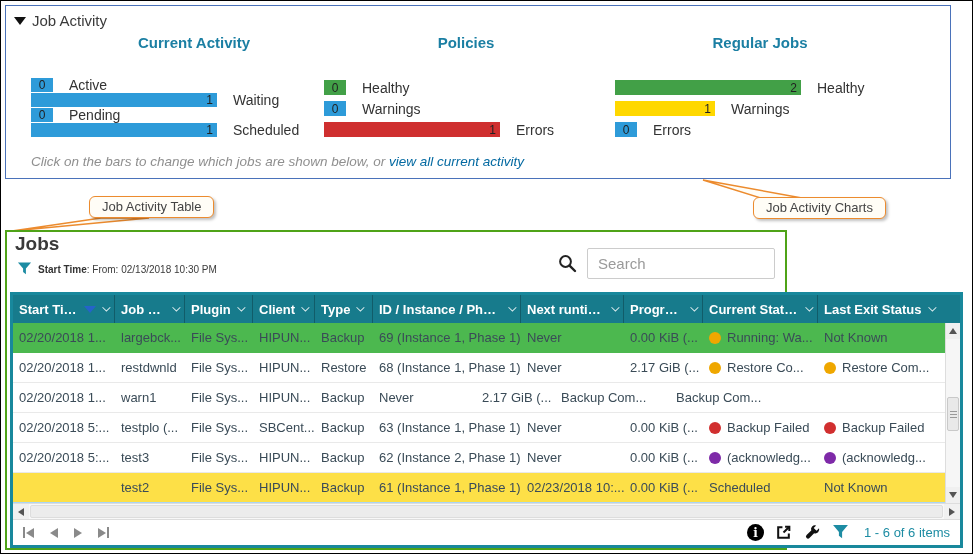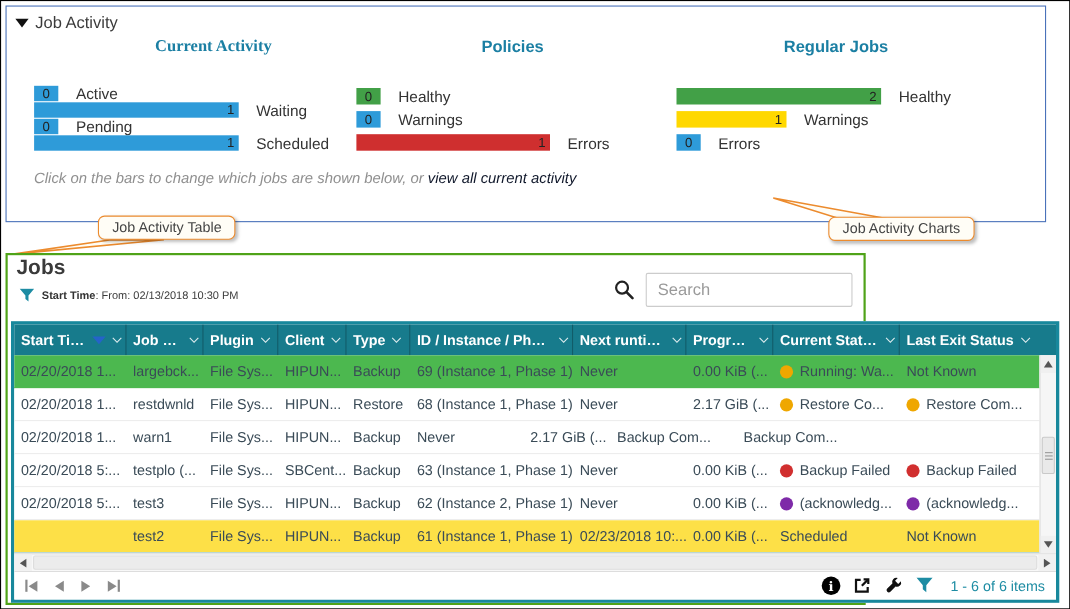--- a/index.html
+++ b/index.html
@@ -1,36 +1,36 @@
 <!DOCTYPE html>
 <html><head>
 <meta charset="utf-8">
 <style>
   * { margin:0; padding:0; box-sizing:border-box; }
   body { font-family:"Liberation Sans","DejaVu Sans",sans-serif; background:#fff; }
   #stage { position:relative; width:973px; height:554px; background:#fff; border:1px solid #000; overflow:hidden; }
 
   
-  #activity-panel { position:absolute; left:4px; top:4px; width:946px; height:197px; background:#fff; border:1px solid #4a72ba; }
+  #activity-panel { position:absolute; left:4px; top:4px; width:946px; height:174px; background:#fff; border:1px solid #4a72ba; }
   #activity-header { position:absolute; left:8px; top:6px; font-size:15px; color:#3b3b3b; display:flex; align-items:center; gap:6px; }
   .tri-down { width:0; height:0; border-left:6px solid transparent; border-right:6px solid transparent; border-top:8px solid #111; }
   .group-title { position:absolute; top:28px; width:260px; text-align:center; font-weight:bold; font-size:15px; color:#1b7fa3; }
-  #gt0 { left:58px;font-family:Liberation Serif, serif; } #gt1 { left:330px; } #gt2 { left:624px; }
+  #gt0 { left:58px; } #gt1 { left:330px; } #gt2 { left:624px; }
   .bar-group { position:absolute; }
   #bars-g0 { left:25px; top:72px; }
   #bars-g1 { left:318px; top:74px; }
   #bars-g2 { left:609px; top:74px; }
   .bar-row { display:flex; align-items:center; }
   #bars-g0 .bar-row { height:14px; margin-bottom:1px; }
   #bars-g1 .bar-row, #bars-g2 .bar-row { height:15px; margin-bottom:6px; }
   .hbar { height:100%; display:flex; align-items:center; justify-content:flex-end; padding-right:4px; font-size:12px; color:#222; cursor:pointer; }
   .hbar.zero { justify-content:center; padding-right:0; }
   .bar-label { margin-left:16px; font-size:14px; color:#333; white-space:nowrap; }
   #activity-footnote { position:absolute; left:25px; top:148px; font-style:italic; font-size:13.5px; color:#8f8f8f; }
-  #activity-footnote a { color:#0f172a; text-decoration:none; cursor:pointer; }
+  #activity-footnote a { color:#0369a1; text-decoration:none; cursor:pointer; }
 
   
   #callout-svg { position:absolute; left:0; top:0; width:973px; height:554px; pointer-events:none; }
   .callout { position:absolute; background:#fffdf6; border:1.5px solid #ec8b2e; border-radius:6px; padding:2px 12px 3px 12px; font-size:13px; color:#444; box-shadow:2px 2px 3px rgba(0,0,0,0.25); white-space:nowrap; }
   #callout-table { left:88px; top:195px; }
   #callout-charts { left:752px; top:196px; }
 
   
   #jobs-panel { position:absolute; left:4px; top:229px; width:782px; height:320px; background:#fff; border:2px solid #4fa318; }
   #jobs-title { position:absolute; left:8px; top:1px; font-size:19px; font-weight:bold; color:#3a3a3a; }

